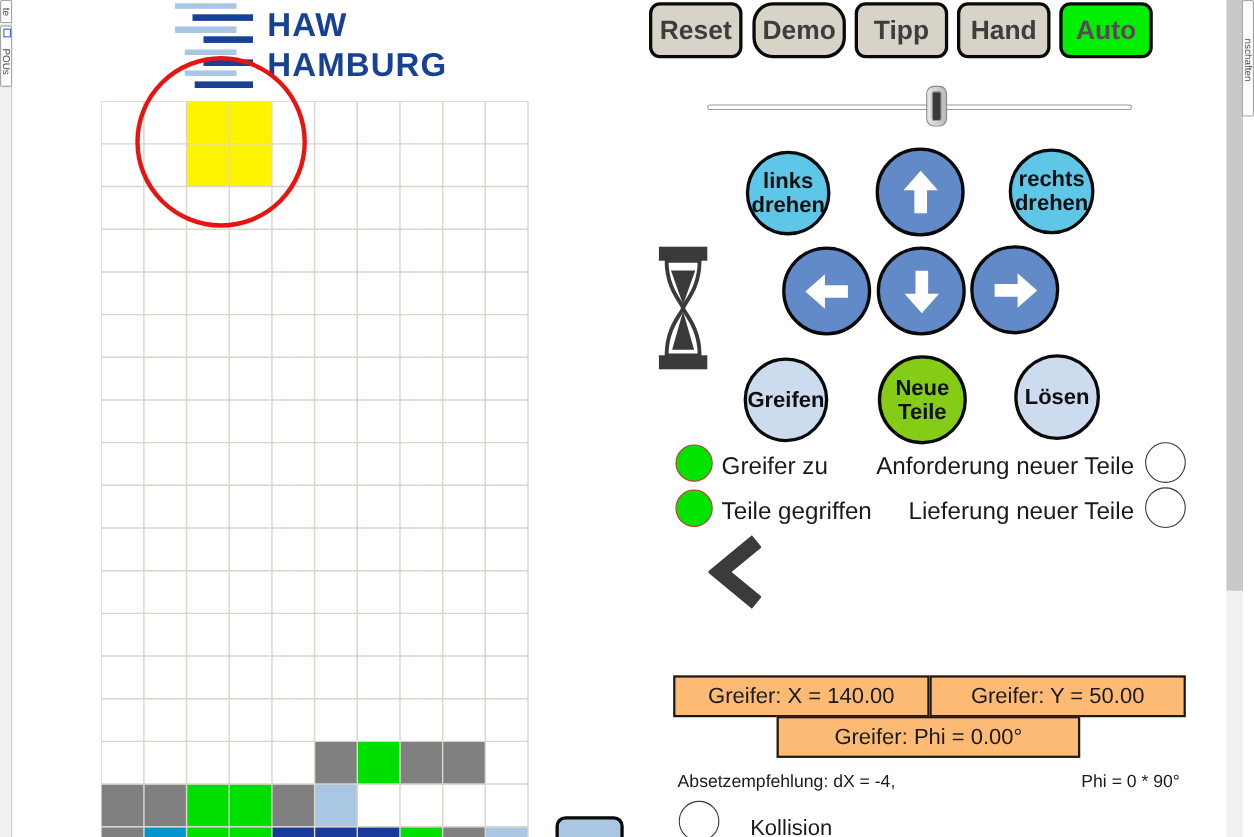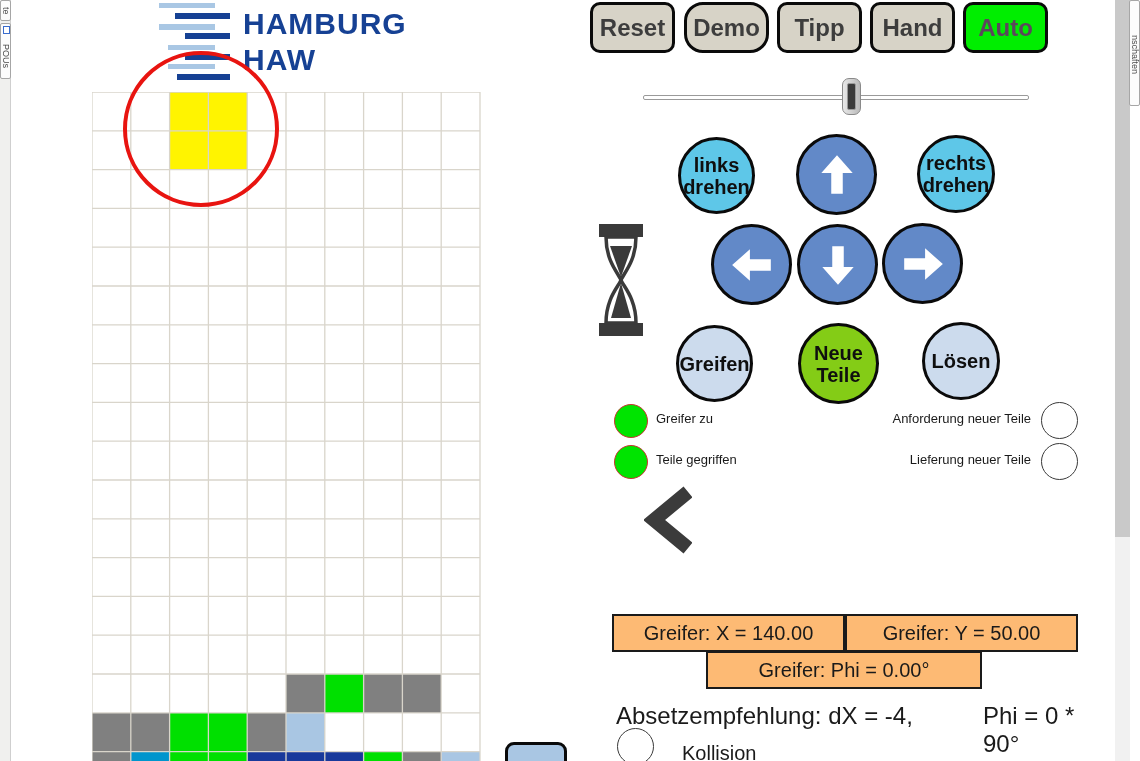--- a/index.html
+++ b/index.html
@@ -60,29 +60,29 @@
   .cb-loesen { left:922px; top:322px; width:78px; height:78px; background:#ccdbed; }
   .arr { width:46px; height:46px; }
   .rot90 { transform:rotate(90deg); } .rot180 { transform:rotate(180deg); } .rot270 { transform:rotate(-90deg); }
   
   .hourglass { position:absolute; left:597px; top:224px; }
   .chevron { position:absolute; left:644px; top:486px; }
   
   .lamp { position:absolute; border-radius:50%; }
   .lamp.on  { width:34px; height:34px; background:#00e400; border:1px solid #cc3333; }
   .lamp.off { width:37px; height:37px; background:#fff; border:1px solid #3a3a3a; }
-  .ind-label { position:absolute; font-size:13px; color:#1a1a1a; white-space:nowrap; }
+  .ind-label { position:absolute; font-size:22px; color:#1a1a1a; white-space:nowrap; }
   .ind-label.r { text-align:right; }
   
   .sbox { position:absolute; height:38px; border:2px solid #1a1a1a; background:#fdba74;
     display:flex; align-items:center; justify-content:center; font-size:20px; }
   .sbox-x   { left:612px; top:614px; width:233px; }
   .sbox-y   { left:845px; top:614px; width:233px; }
   .sbox-phi { left:706px; top:651px; width:276px; z-index:2; }
-  .absetz { position:absolute; left:616px; top:702px; width:462px; font-size:24px; }
+  .absetz { position:absolute; left:616px; top:702px; width:462px; font-size:16px; }
   .absetz .p2 { position:absolute; left:320px; top:0;margin-left:47px; }
   .kollision-label { position:absolute; left:682px; top:742px; font-size:20px; }
   .partial-btn { position:absolute; left:505px; top:742px; width:62px; height:30px;
     border:3px solid #0a0a0a; border-radius:9px; background:#a9c6e3; cursor:pointer; }
 </style>
 </head>
 <body>
 
 <div class="left-strip">
   <div class="side-tab tab-te">te</div>
@@ -99,22 +99,22 @@
 <div>
   <div class="logo-bar" style="left:159px;top:3px; width:56px;height:5px;background:#a9c7e4"></div>
   <div class="logo-bar" style="left:175px;top:13px;width:55px;height:6px;background:#164194"></div>
   <div class="logo-bar" style="left:159px;top:24px;width:56px;height:6px;background:#a9c7e4"></div>
   <div class="logo-bar" style="left:185px;top:33px;width:45px;height:6px;background:#164194"></div>
   <div class="logo-bar" style="left:168px;top:45px;width:47px;height:5px;background:#a9c7e4"></div>
   <div class="logo-bar" style="left:185px;top:54px;width:45px;height:6px;background:#164194"></div>
   <div class="logo-bar" style="left:168px;top:64px;width:47px;height:5px;background:#a9c7e4"></div>
   <div class="logo-bar" style="left:177px;top:74px;width:53px;height:6px;background:#164194"></div>
   <div class="logo-text">
+    <div>HAW</div>
     <div>HAMBURG</div>
-    <div>HAW</div>
   </div>
 </div>
 
 <div class="grid">
   <div>
       <div class="cell" style="left: 77.6px; top: 0px; width: 38.8px; height: 38.8px; background: rgb(255, 244, 0);"></div>
       <div class="cell" style="left: 116.4px; top: 0px; width: 38.8px; height: 38.8px; background: rgb(255, 244, 0);"></div>
       <div class="cell" style="left: 77.6px; top: 38.8px; width: 38.8px; height: 38.8px; background: rgb(255, 244, 0);"></div>
       <div class="cell" style="left: 116.4px; top: 38.8px; width: 38.8px; height: 38.8px; background: rgb(255, 244, 0);"></div>
       <div class="cell" style="left: 194px; top: 582px; width: 38.8px; height: 38.8px; background: rgb(128, 128, 128);"></div>

